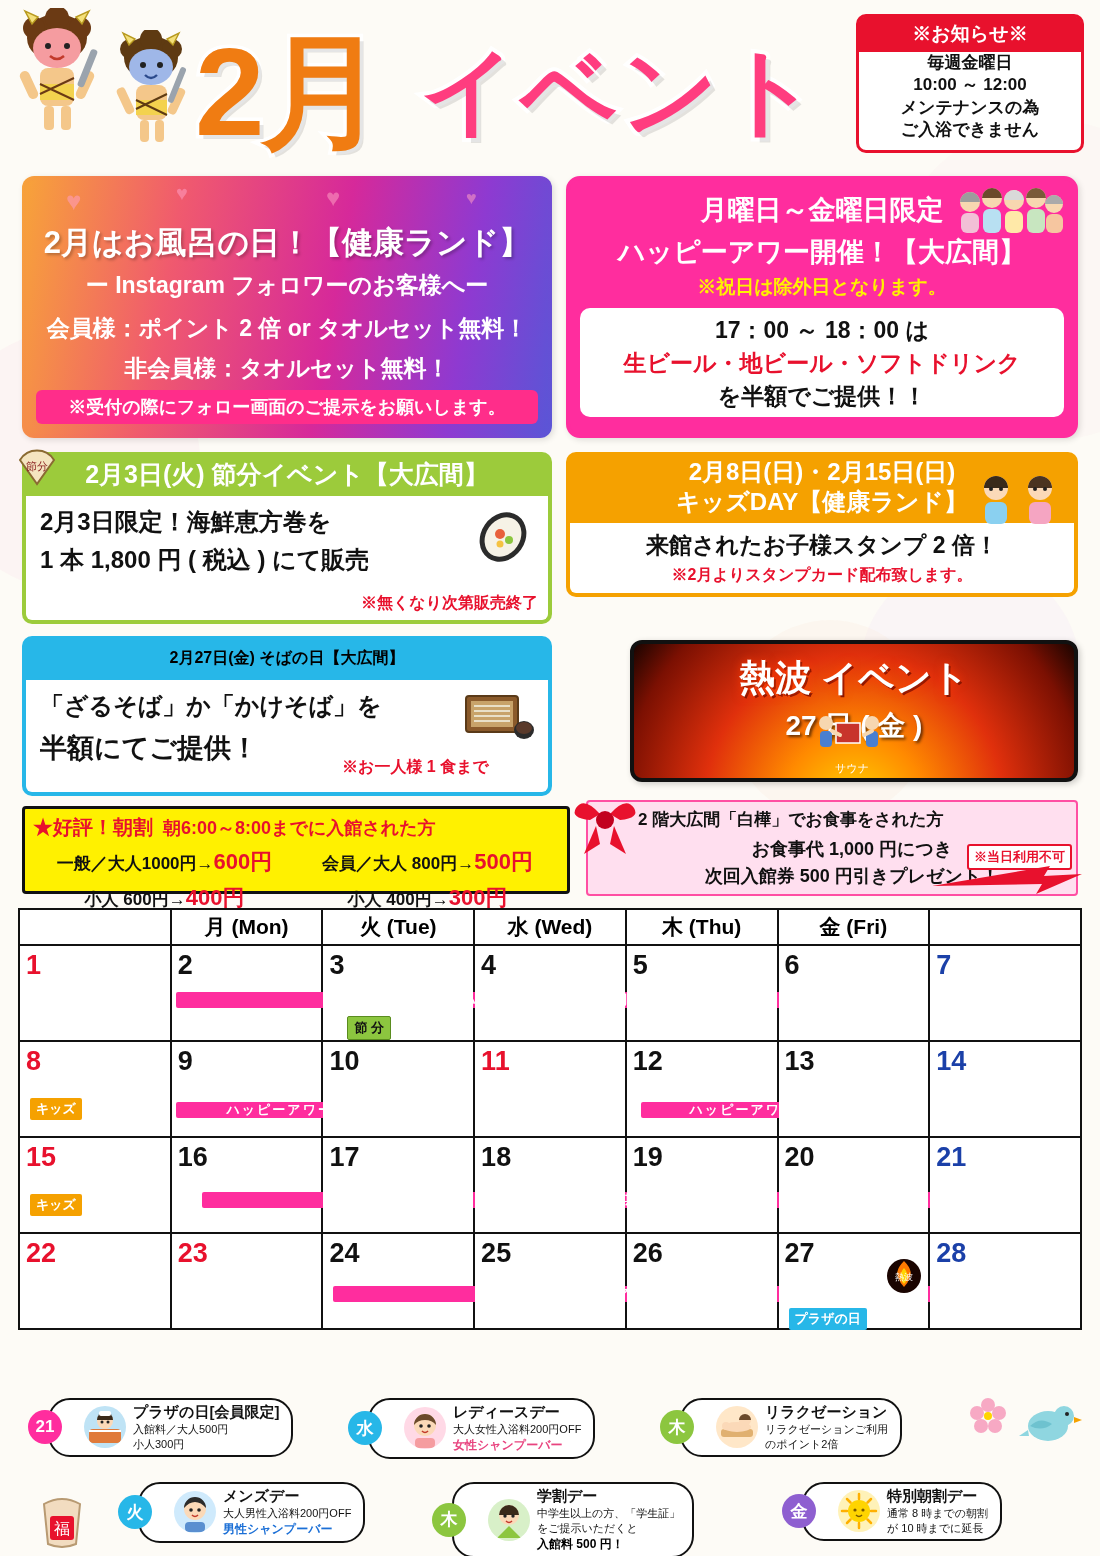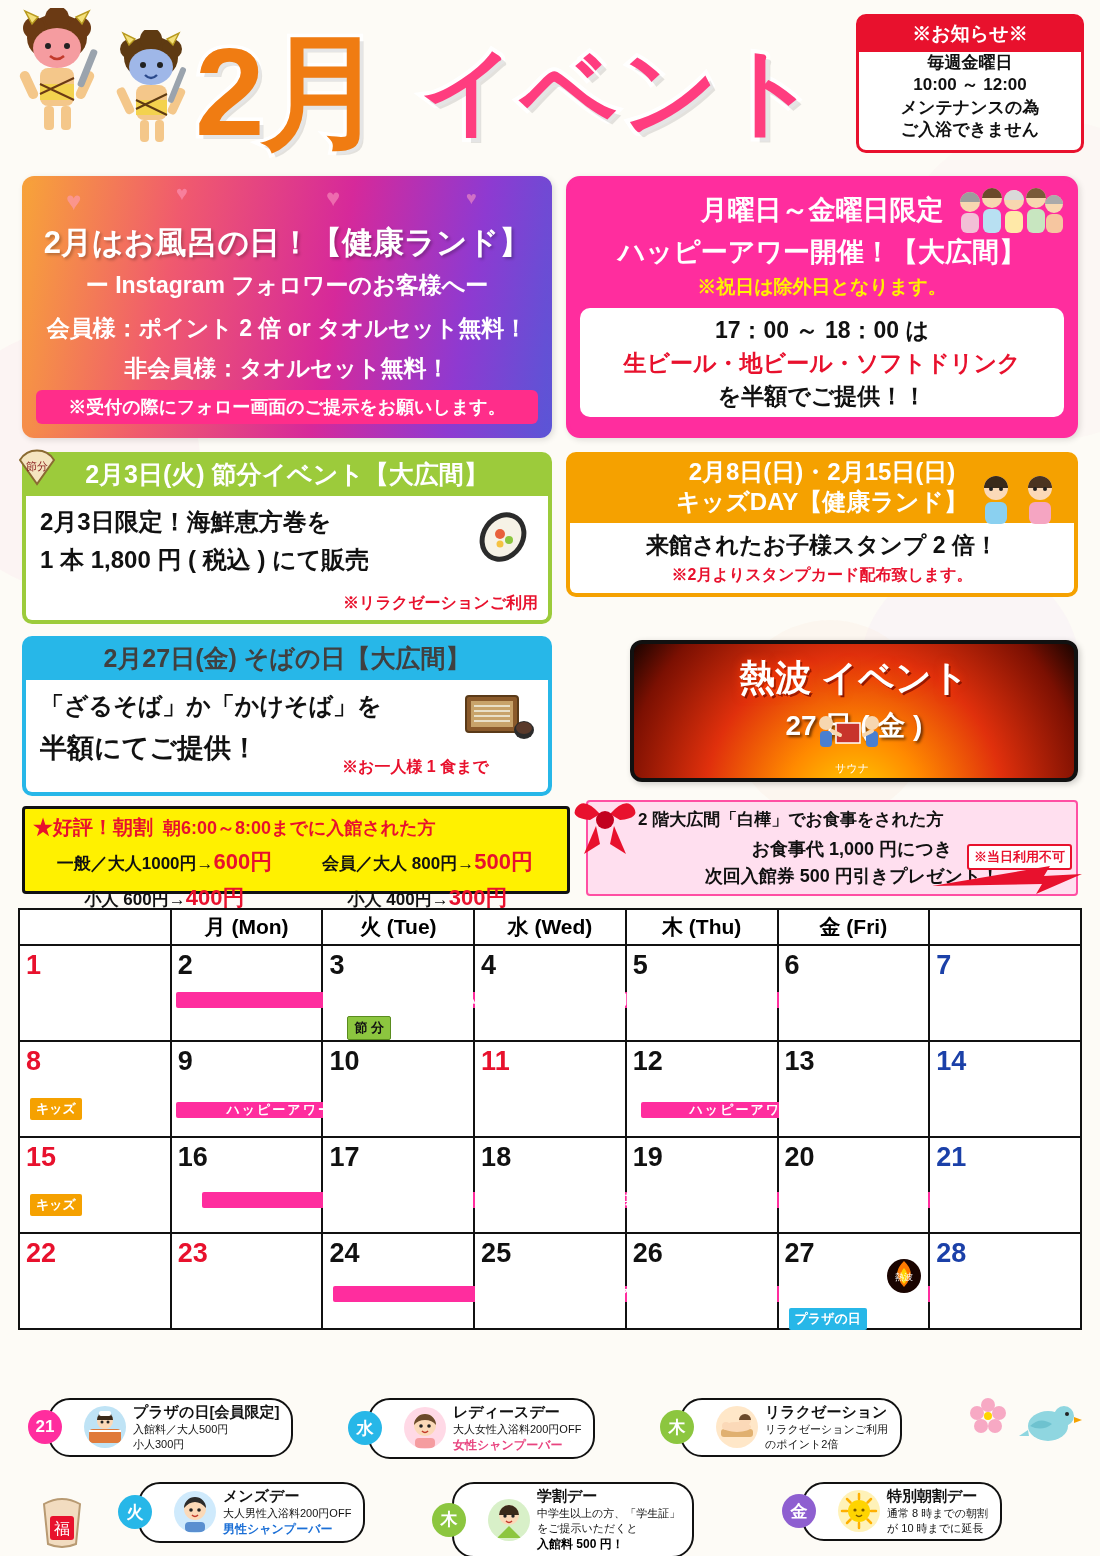--- a/index.html
+++ b/index.html
@@ -123,21 +123,21 @@
   }
   .kd-l1 { font-size:23px; font-weight:bold; color:#111; }
   .kd-note { font-size:16px; font-weight:bold; color:#e8112d; margin-top:4px; }
   .kd-kids { position:absolute; right:8px; top:-52px; }
 
   
   .soba { left:22px; top:636px; width:530px; height:160px; }
   .so-title {
     background:#27b7e8; border-radius:10px 10px 0 0; height:44px;
     display:flex; align-items:center; justify-content:center;
-    color:#404040; font-size:25px; font-weight:bold;
+    color:#000000; font-size:16px; font-weight:bold;
   }
   .so-body {
     border:4px solid #27b7e8; border-top:none; border-radius:0 0 10px 10px;
     background:#fff; height:116px; padding:10px 14px 0; position:relative;
   }
   .so-l1 { font-size:24px; font-weight:bold; color:#111; }
   .so-l2 { font-size:27px; font-weight:bold; color:#111; margin-top:8px; }
   .so-note { position:absolute; left:316px; bottom:14px; font-size:16px; font-weight:bold; color:#e8112d; }
   .so-img { position:absolute; right:12px; top:6px; }
 
@@ -348,21 +348,21 @@
     <div class="happy-b2">生ビール・地ビール・ソフトドリンク</div>
     <div class="happy-b3">を半額でご提供！！</div>
   </div>
 </div>
 
 <div class="card setsubun">
   <div class="sb-title">2月3日(火) 節分イベント【大広間】</div>
   <div class="sb-body">
     <div class="sb-l1">2月3日限定！海鮮恵方巻を</div>
     <div class="sb-l2">1 本 1,800 円 ( 税込 ) にて販売</div>
-    <div class="sb-note">※リラクゼーションご利用</div>
+    <div class="sb-note">※無くなり次第販売終了</div>
     <div style="position:absolute; right:14px; top:10px;">
       <svg width="62" height="62" viewBox="0 0 62 62">
         <ellipse cx="31" cy="31" rx="22" ry="26" fill="#2b2b2b" transform="rotate(35 31 31)"></ellipse>
         <ellipse cx="31" cy="31" rx="17" ry="21" fill="#f6f2e6" transform="rotate(35 31 31)"></ellipse>
         <circle cx="28" cy="28" r="5" fill="#e8603c"></circle>
         <circle cx="37" cy="34" r="4" fill="#8cc63f"></circle>
         <circle cx="28" cy="38" r="3.5" fill="#f5c242"></circle>
       </svg>
     </div>
   </div>

